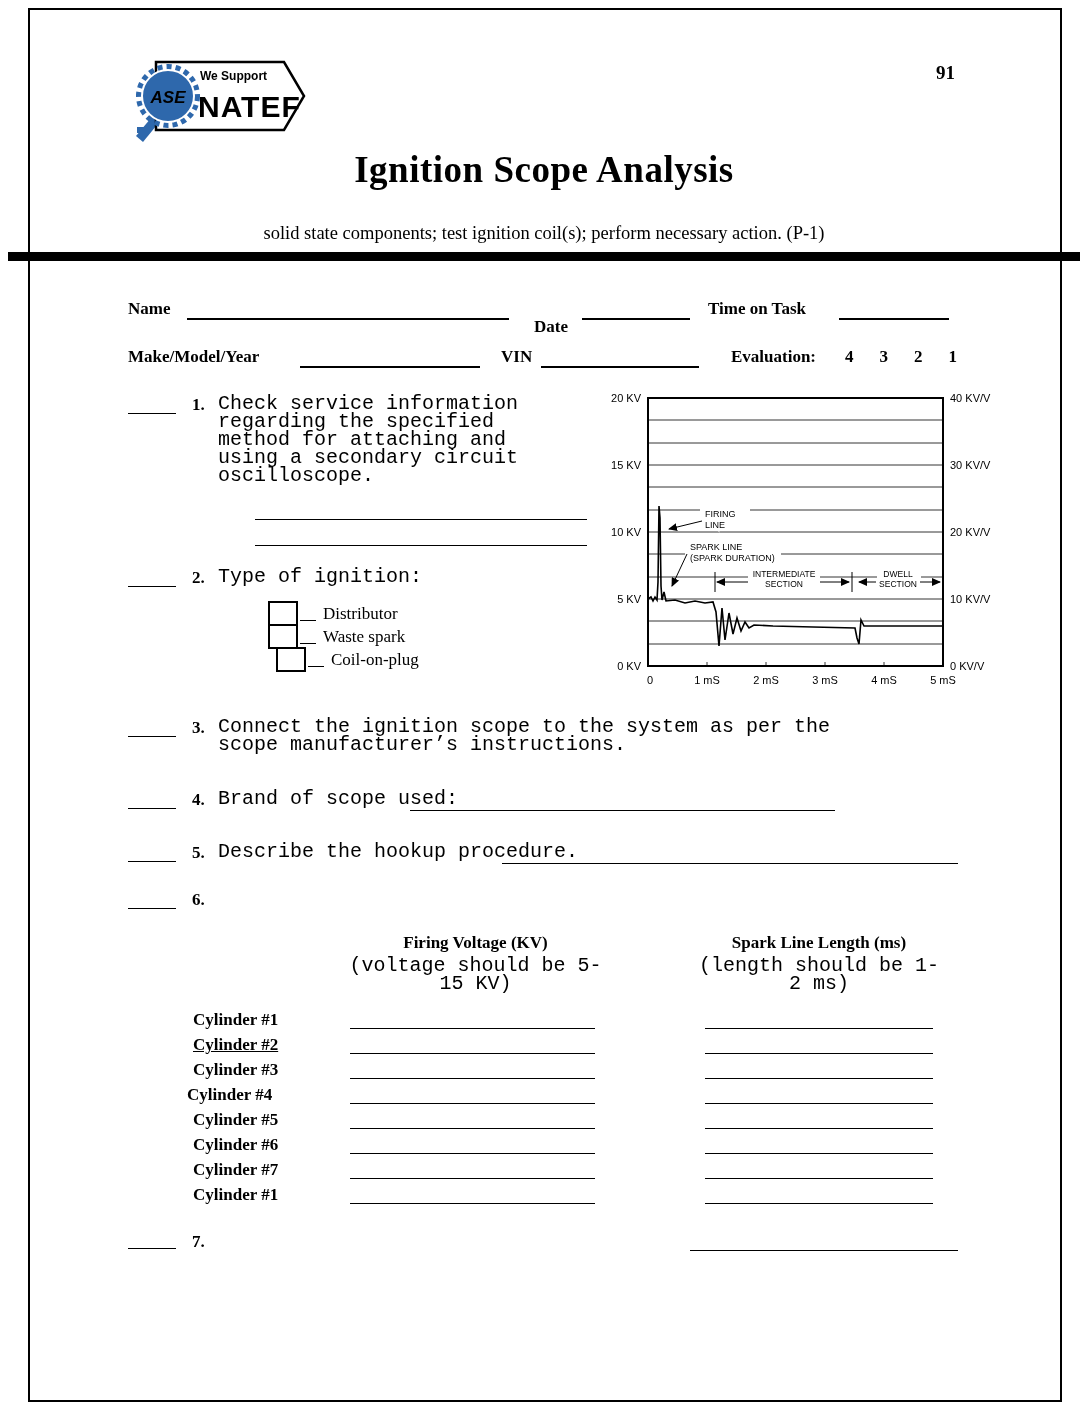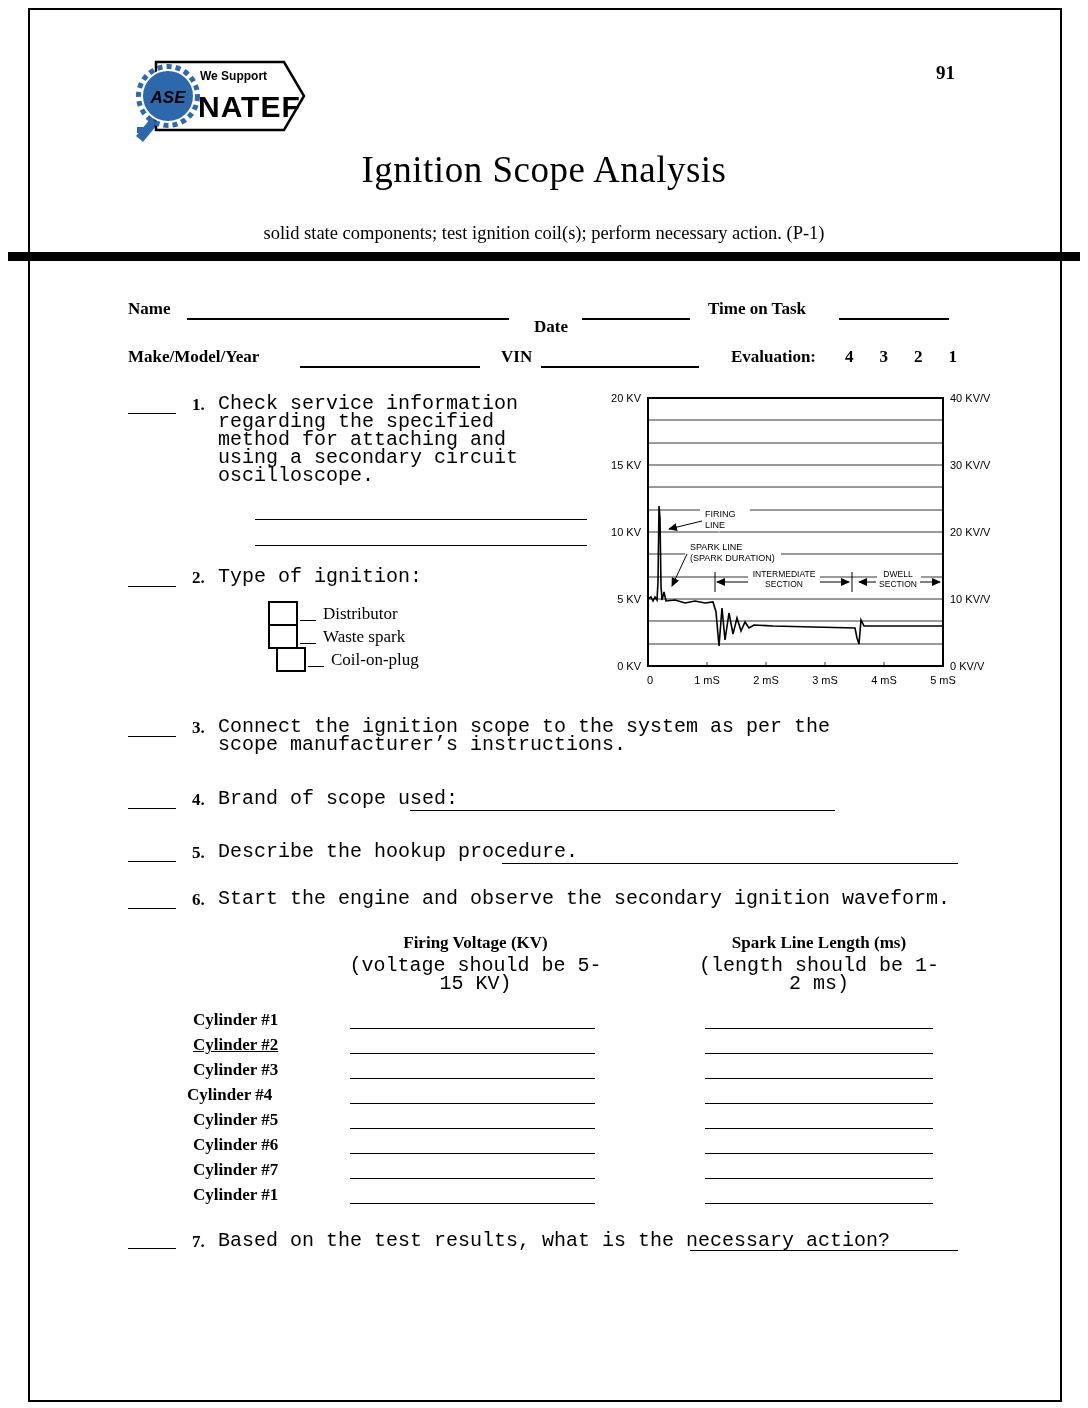--- a/index.html
+++ b/index.html
@@ -7,21 +7,21 @@
   body { font-family:"Liberation Serif", serif; color:#000; }
   .page { position:relative; width:1088px; height:1408px; background:#fff; overflow:hidden; }
   .abs { position:absolute; }
   .page-border { position:absolute; left:28px; top:8px; right:26px; bottom:6px; border:2px solid #000; pointer-events:none; }
   .lbl { font-size:17px; font-weight:bold; white-space:nowrap; }
   .txt { font-size:20px; line-height:18px;font-family:Liberation Mono, monospace; }
   .nowrap { white-space:nowrap; }
   .bold { font-weight:bold; }
   .blank { border-bottom:2px solid #000; }
   .blank-thin { border-bottom:1.5px solid #000; }
-  .title { left:0; width:100%; text-align:center; font-size:37px; font-weight:normal; letter-spacing:0.5px; }
+  .title { left:0; width:100%; text-align:center; font-size:37px; font-weight:bold; letter-spacing:0.5px; }
   .task-line { left:0; width:100%; text-align:center; font-size:18.5px; }
   .divider { background:#000; }
   .num { font-size:17px; font-weight:bold; }
   .center { text-align:center; }
   .cb-row { display:flex; align-items:flex-start; height:25px; }
   .cbox { width:30px; height:25px; border:2px solid #000; background:#fff; flex:none; }
   .cb-line { width:16px; height:20px; border-bottom:1.5px solid #000; margin:0 7px 0 2px; flex:none; }
   .cb-label { font-size:17px; line-height:25px; white-space:nowrap; }
   svg text { font-family:"Liberation Sans", sans-serif; fill:#000; }
   .halo { paint-order:stroke; stroke:#ffffff; stroke-width:3px; }
@@ -197,21 +197,20 @@
   <div class="abs txt nowrap" style="left:218px; top:790px;">Brand of scope used:</div>
   <div class="abs blank-thin" style="left:410px; top:791px; width:425px; height:20px;"></div>
 
   <div class="abs blank-thin" style="left:128px; top:844px; width:48px; height:18px;"></div>
   <div class="abs num" style="left:192px; top:843px;">5.</div>
   <div class="abs txt nowrap" style="left:218px; top:843px;">Describe the hookup procedure.</div>
   <div class="abs blank-thin" style="left:502px; top:844px; width:456px; height:20px;"></div>
 
   <div class="abs blank-thin" style="left:128px; top:891px; width:48px; height:18px;"></div>
   <div class="abs num" style="left:192px; top:890px;">6.</div>
-  <div class="abs txt nowrap" style="left:218px; top:890px;">Start the engine and observe the secondary ignition waveform.</div>
 
   <div class="abs lbl center" style="left:348px; top:933px; width:255px;">Firing Voltage (KV)</div>
   <div class="abs txt center" style="left:348px; top:957px; width:255px;">(voltage should be 5-15 KV)</div>
   <div class="abs lbl center" style="left:698px; top:933px; width:242px;">Spark Line Length (ms)</div>
   <div class="abs txt center" style="left:698px; top:957px; width:242px;">(length should be 1-2 ms)</div>
 
   <div class="abs lbl" style="left:193px; top:1010px;">Cylinder #1</div>
   <div class="abs blank-thin" style="left:350px; top:1010px; width:245px; height:19px;"></div>
   <div class="abs blank-thin" style="left:705px; top:1010px; width:228px; height:19px;"></div>
 
@@ -238,15 +237,14 @@
   <div class="abs lbl" style="left:193px; top:1160px;">Cylinder #7</div>
   <div class="abs blank-thin" style="left:350px; top:1160px; width:245px; height:19px;"></div>
   <div class="abs blank-thin" style="left:705px; top:1160px; width:228px; height:19px;"></div>
 
   <div class="abs lbl" style="left:193px; top:1185px;">Cylinder #1</div>
   <div class="abs blank-thin" style="left:350px; top:1185px; width:245px; height:19px;"></div>
   <div class="abs blank-thin" style="left:705px; top:1185px; width:228px; height:19px;"></div>
 
   <div class="abs blank-thin" style="left:128px; top:1233px; width:48px; height:16px;"></div>
   <div class="abs num" style="left:192px; top:1232px;">7.</div>
-  <div class="abs txt nowrap" style="left:218px; top:1232px;">Based on the test results, what is the necessary action?</div>
   <div class="abs blank-thin" style="left:690px; top:1233px; width:268px; height:18px;"></div>
 </div>
 
 </body></html>

